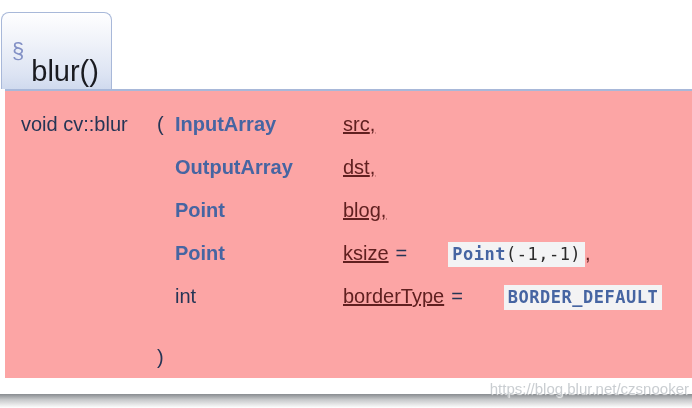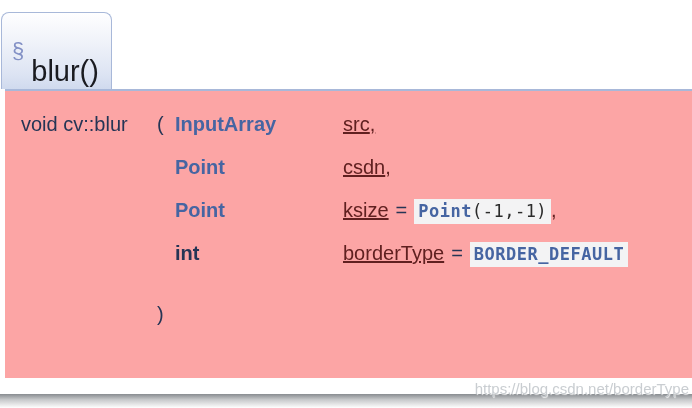--- a/index.html
+++ b/index.html
@@ -29,27 +29,27 @@
     border-top:2px solid #A8B8D9;
     color:#253555;
     z-index:1;
   }
   table.signature { border-collapse:collapse; margin:13px 0 0 16px; }
   td { padding:8px 0 11px 0; vertical-align:top; line-height:24px; font-size:20px; white-space:nowrap; }
   td.memname { min-width:136px; }
   td.paren   { width:18px; color:#253555; }
   td.paramtype { min-width:168px;margin-left:12px; }
   a.type-link { color:#4665A2; font-weight:bold; text-decoration:none; cursor:pointer; }
-  .paramtype-plain { color:#253555;font-weight:bold; }
+  .paramtype-plain { color:#253555; }
   .paramname, .sep { color:#602020;text-decoration:underline; }
   .eq { color:#253555; margin:0 7px; }
   .code {
     background:#F3F3F4; padding:2px 4px 3px 4px;
     font-family:"DejaVu Sans Mono","Liberation Mono",monospace;
-    font-size:17px; letter-spacing:0.5px; line-height:20px;
+    font-size:17px; letter-spacing:0.5px; line-height:20px;margin-left:34px;
   }
   .code a { color:#4665A2; font-weight:bold; text-decoration:none; cursor:pointer; }
   .code-rest { color:#2B2B2B; }
   tr.close-row td { padding-top:26px; }
 
   
   .shadow {
     position:absolute; left:0; top:394px; width:692px; height:14px;
     background:linear-gradient(to bottom, #888C90 0%, #C6C8CA 40%, #F1F1F1 85%, #FFFFFF 100%);
   }
@@ -74,22 +74,28 @@
     <tbody>
         <tr>
       <td class="memname">void cv::blur</td>
       <td class="paren">(</td>
       <td class="paramtype"><a class="type-link">InputArray</a></td>
       <td><span class="paramname">src</span><span class="sep">,</span></td>
     </tr>
     <tr>
       <td></td>
       <td></td>
+      <td class="paramtype"><a class="type-link">OutputArray</a></td>
+      <td><span class="paramname">dst</span><span class="sep">,</span></td>
+    </tr>
+    <tr>
+      <td></td>
+      <td></td>
       <td class="paramtype"><a class="type-link">Point</a></td>
-      <td><span class="paramname">csdn</span><span class="sep">,</span></td>
+      <td><span class="paramname">blog</span><span class="sep">,</span></td>
     </tr>
     <tr>
       <td></td>
       <td></td>
       <td class="paramtype"><a class="type-link">Point</a></td>
       <td><span class="paramname">ksize</span><span class="eq">=</span><span class="code"><a>Point</a><span class="code-rest">(-1,-1)</span></span><span class="sep">,</span></td>
     </tr>
     <tr>
       <td></td>
       <td></td>
@@ -101,13 +107,13 @@
       <td class="paren">)</td>
       <td></td>
       <td></td>
     </tr>
   </tbody>
     </table>
 </div>
 
 <div class="shadow"></div>
 
-<div class="watermark">https://blog.csdn.net/borderType</div>
+<div class="watermark">https://blog.blur.net/czsnooker</div>
 
 </body></html>

